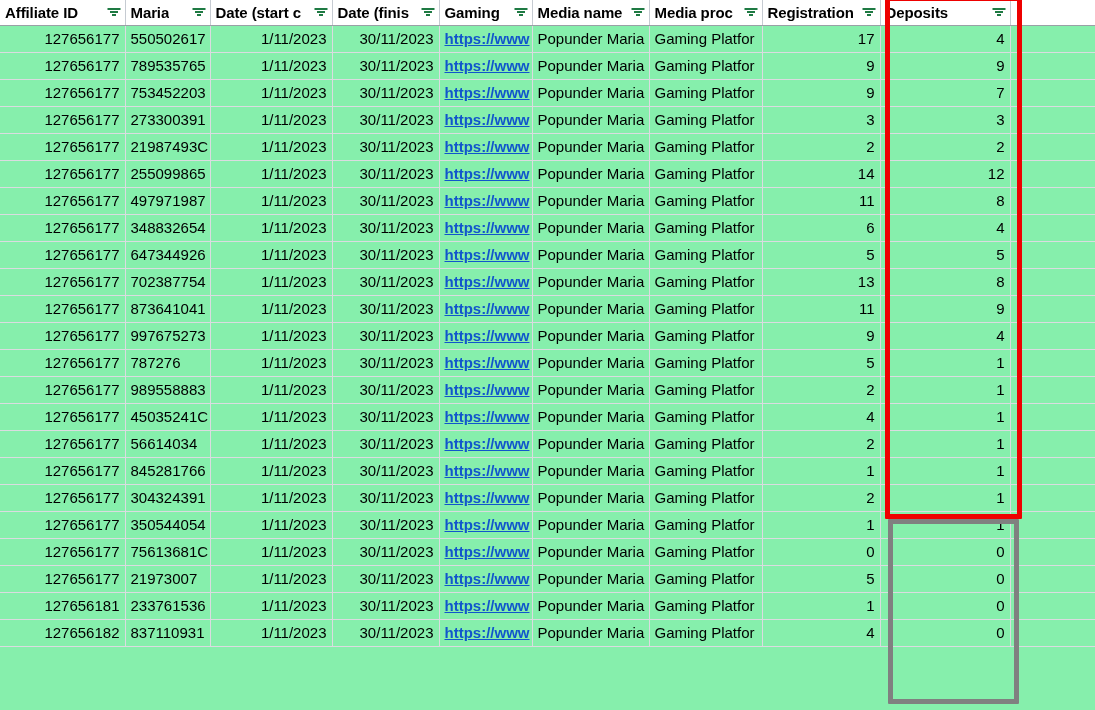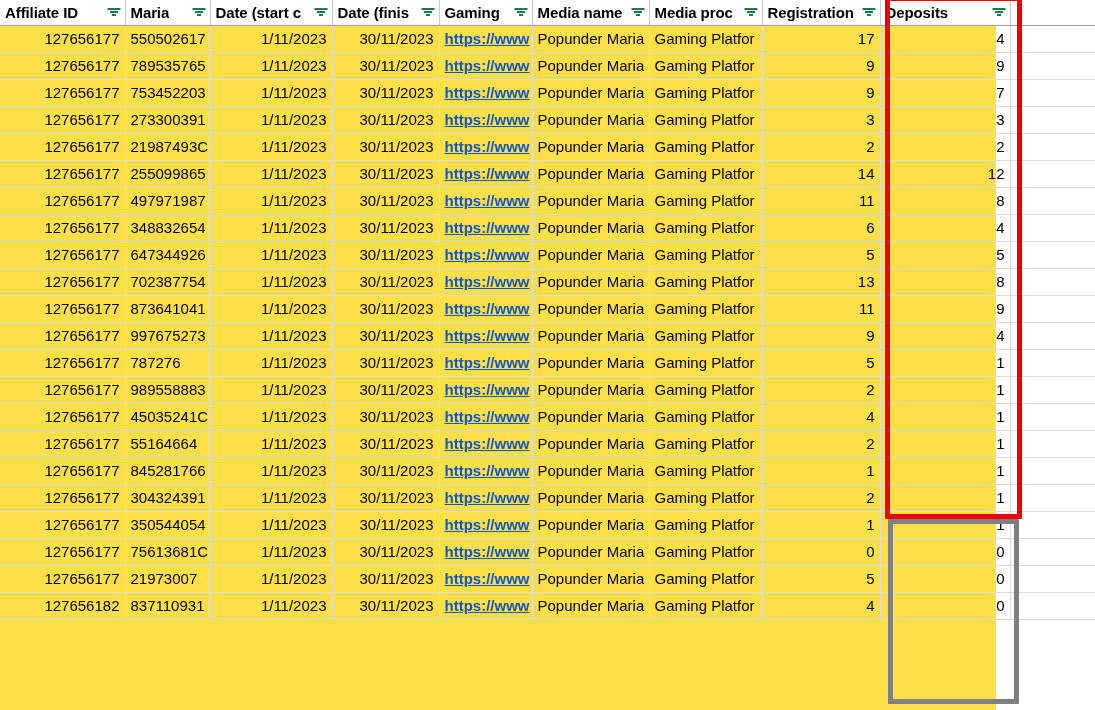--- a/index.html
+++ b/index.html
@@ -5,23 +5,23 @@
   * { box-sizing: border-box; margin: 0; padding: 0; }
   html, body {
     width: 1095px;
     height: 710px;
     background: #ffffff;
     font-family: "Liberation Sans", sans-serif;
     overflow: hidden;
   }
   #sheet {
     position: relative;
-    width: 996px;
+    width: 1095px;
     height: 710px;
-    background: #fde047;
+    background: #86efac;
   }
   table.grid {
     border-collapse: collapse;
     table-layout: fixed;
     width: 1095px;
     font-size: 15px;
     color: #000000;
   }
   table.grid col.c-aff   { width: 125px; }
   table.grid col.c-src   { width: 85px; }
@@ -413,21 +413,21 @@
           <td class="num">30/11/2023</td>
           <td class="link"><span>https://www</span></td>
           <td class="txt">Popunder Maria</td>
           <td class="txt">Gaming Platfor</td>
           <td class="num">4</td>
           <td class="num">1</td>
           <td class="tail"></td>
         </tr>
         <tr>
           <td class="num">127656177</td>
-          <td class="txt">55164664</td>
+          <td class="txt">56614034</td>
           <td class="num">1/11/2023</td>
           <td class="num">30/11/2023</td>
           <td class="link"><span>https://www</span></td>
           <td class="txt">Popunder Maria</td>
           <td class="txt">Gaming Platfor</td>
           <td class="num">2</td>
           <td class="num">1</td>
           <td class="tail"></td>
         </tr>
         <tr>
@@ -480,20 +480,32 @@
         </tr>
         <tr>
           <td class="num">127656177</td>
           <td class="txt">21973007</td>
           <td class="num">1/11/2023</td>
           <td class="num">30/11/2023</td>
           <td class="link"><span>https://www</span></td>
           <td class="txt">Popunder Maria</td>
           <td class="txt">Gaming Platfor</td>
           <td class="num">5</td>
+          <td class="num">0</td>
+          <td class="tail"></td>
+        </tr>
+        <tr>
+          <td class="num">127656181</td>
+          <td class="txt">233761536</td>
+          <td class="num">1/11/2023</td>
+          <td class="num">30/11/2023</td>
+          <td class="link"><span>https://www</span></td>
+          <td class="txt">Popunder Maria</td>
+          <td class="txt">Gaming Platfor</td>
+          <td class="num">1</td>
           <td class="num">0</td>
           <td class="tail"></td>
         </tr>
         <tr>
           <td class="num">127656182</td>
           <td class="txt">837110931</td>
           <td class="num">1/11/2023</td>
           <td class="num">30/11/2023</td>
           <td class="link"><span>https://www</span></td>
           <td class="txt">Popunder Maria</td>

